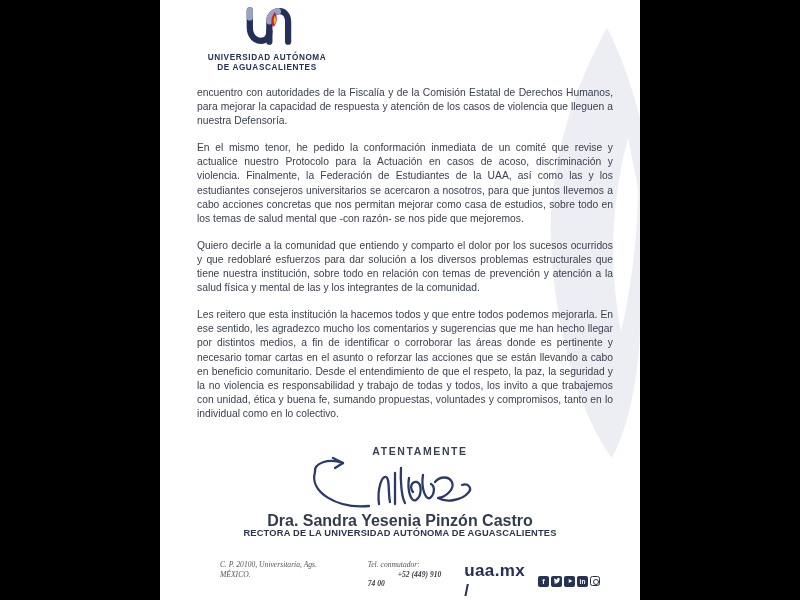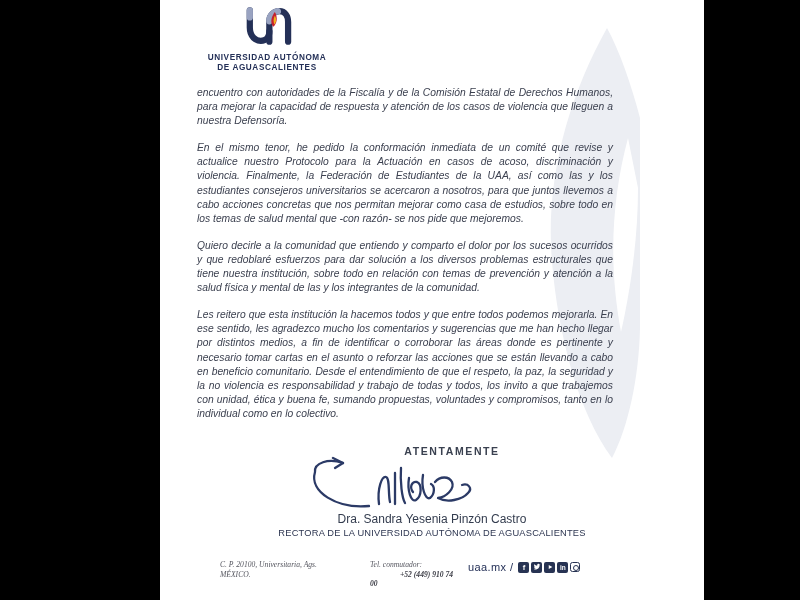--- a/index.html
+++ b/index.html
@@ -1,70 +1,70 @@
 <!DOCTYPE html>
 <html><head>
 <meta charset="utf-8">
 <style>
   html,body{margin:0;padding:0;}
   body{
     width:800px;height:600px;background:#000;position:relative;overflow:hidden;
     font-family:"Liberation Sans",sans-serif;
   }
   .page{
-    position:absolute;left:160px;top:0;width:544px;height:600px;
+    position:absolute;left:160px;top:0;width:480px;height:600px;
     background:#ffffff;overflow:hidden;
   }
   .watermark{position:absolute;top:0;left:0;pointer-events:none;}
   
   .logo-block{position:absolute;top:5px;left:28px;width:158px;text-align:center;}
   .logo-mark{display:inline-block;}
   .logo-name{
     color:#243057;font-weight:bold;font-size:8.2px;line-height:9.5px;
     letter-spacing:.6px;margin-top:2px;
   }
   
   .body-text{
     position:absolute;top:86px;left:37px;width:416px;
-    color:#3c4150;font-size:10.3px;line-height:14.1px;text-align:justify;font-style:italic;
+    color:#3c4150;font-size:10.3px;line-height:14.1px;text-align:justify;
   }
   .body-text p{margin:0 0 13px 0;}
   
   .motto{
     position:absolute;top:413px;left:0;width:100%;text-align:center;
     color:#2c3556;font-size:16.5px;font-weight:600;letter-spacing:4.5px;
   }
   .closing{
     position:absolute;top:445px;left:0;width:100%;text-align:center;
     color:#3a4150;font-size:10.5px;font-weight:bold;letter-spacing:1.6px;padding-left:20px;
   }
   .signature{position:absolute;top:456px;left:135px;}
   .signer-name{
     position:absolute;top:512px;left:0;width:100%;text-align:center;
-    color:#333c4e;font-size:12px;font-weight:normal;
+    color:#333c4e;font-size:16px;font-weight:bold;
   }
   .signer-title{
     position:absolute;top:528px;left:0;width:100%;text-align:center;
-    color:#2c3550;font-size:9.3px;font-weight:normal;letter-spacing:.2px;
+    color:#2c3550;font-size:9.3px;font-weight:bold;letter-spacing:.2px;
   }
   
   .footer{
     position:absolute;top:560px;left:60px;width:380px;
     display:flex;align-items:flex-start;
   }
   .footer .address, .footer .tel{
     font-family:"Liberation Serif",serif;font-style:italic;
     font-size:7.6px;line-height:9.6px;color:#54555e;
   }
   .footer .address{width:128px;}
   .footer .tel{width:84px;margin-left:22px;}
   .footer .tel b{color:#3c3d46;margin-left:30px;}
   .footer .web-social{display:flex;align-items:center;margin-left:14px;margin-top:1px;}
   .website{
-    color:#243057;font-weight:normal;font-size:11px;letter-spacing:.4px;
+    color:#243057;font-weight:bold;font-size:17px;letter-spacing:.4px;
     margin-right:5px;
   }
   .social{display:flex;gap:2px;}
   .sq{
     width:11px;height:11px;background:#273353;border-radius:2px;
     display:flex;align-items:center;justify-content:center;
     color:#fff;font-size:7.5px;font-weight:bold;line-height:11px;
   }
   .sq.outline{
     background:#fff;border:1.5px solid #273353;width:8px;height:8px;

